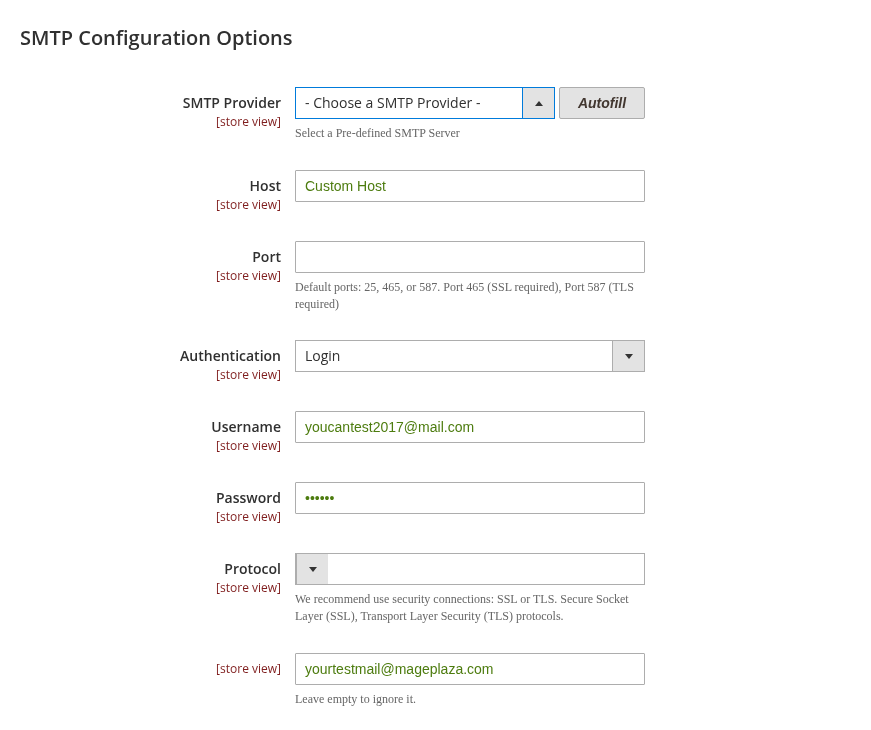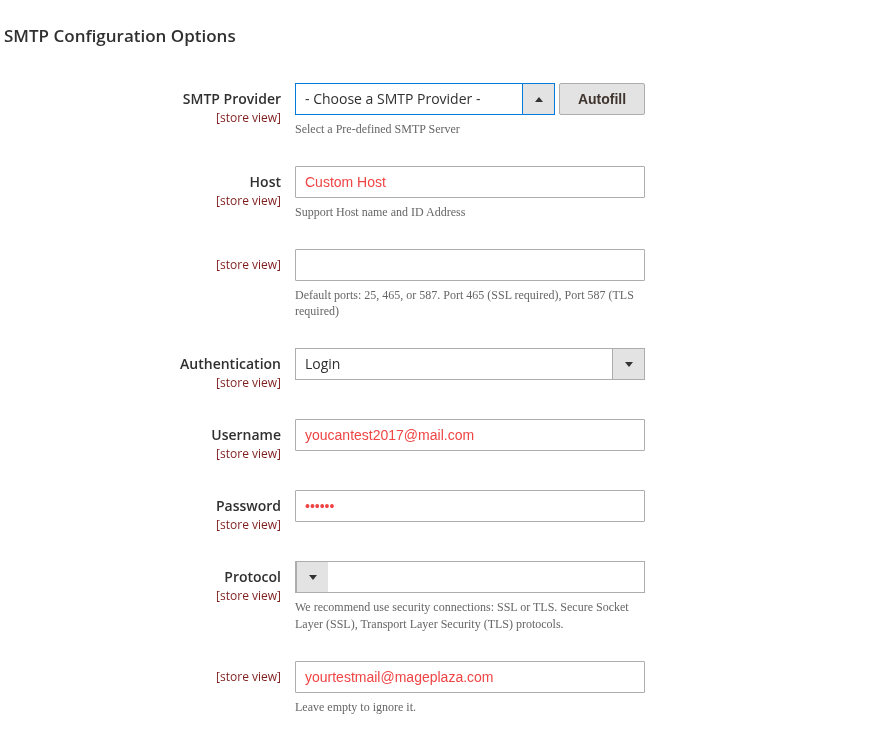--- a/index.html
+++ b/index.html
@@ -5,24 +5,24 @@
     * { box-sizing: border-box; margin: 0; padding: 0; }
     body {
       font-family: 'Open Sans', Arial, sans-serif;
       font-size: 14px;
       color: #333;
       background: #fff;
       width: 871px;
       padding: 0;
     }
     .section-title {
-      font-size: 17px;
+      font-size: 20px;
       font-weight: 600;
       color: #303030;
-      padding: 24px 16px 16px 4px;
+      padding: 24px 16px 16px 20px;
     }
     .form-container {
       padding: 20px 0 0 0;
     }
     .form-row {
       display: flex;
       align-items: flex-start;
       margin-bottom: 28px;
     }
     .label-col {
@@ -51,21 +51,21 @@
       margin-top: 6px;
       line-height: 1.4;
       font-family: Liberation Serif, serif;
     }
     input[type="text"], input[type="password"] {
       width: 100%;
       height: 32px;
       border: 1px solid #adadad;
       padding: 5px 9px;
       font-size: 14px;
-      color: #ef4444;
+      color: #4d7c0f;
       border-radius: 1px;
       background: #fff;
     }
     .select-wrap {
       position: relative;
       width: 100%;
     }
     .select-wrap.with-button {
       display: inline-block;
       width: 285px;
@@ -111,20 +111,21 @@
       height: 32px;
       padding: 0 16px;
       background: #e3e3e3;
       border: 1px solid #adadad;
       font-size: 14px;
       font-weight: 600;
       color: #41362f;
       cursor: pointer;
       vertical-align: top;
       border-radius: 2px;
+      font-style: italic;
     }
     .autofill-btn {
       width: 91px;
       margin-left: 4px;
     }
   </style>
 </head>
 <body>
 
 <div class="section-title">SMTP Configuration Options</div>
@@ -152,26 +153,26 @@
     </div>
   </div>
 
   <div class="form-row">
     <div class="label-col">
       <div class="label-main">Host</div>
       <div class="label-scope">[store view]</div>
     </div>
     <div class="field-col">
       <input type="text" value="Custom Host" style="">
-      <div class="help-text">Support Host name and ID Address</div>
-    </div>
-  </div>
-
-  <div class="form-row">
-    <div class="label-col">
+    </div>
+  </div>
+
+  <div class="form-row">
+    <div class="label-col">
+      <div class="label-main">Port</div>
       <div class="label-scope">[store view]</div>
     </div>
     <div class="field-col">
       <input type="text" value="" style="">
       <div class="help-text">Default ports: 25, 465, or 587. Port 465 (SSL required), Port 587 (TLS required)</div>
     </div>
   </div>
 
   <div class="form-row">
     <div class="label-col">

